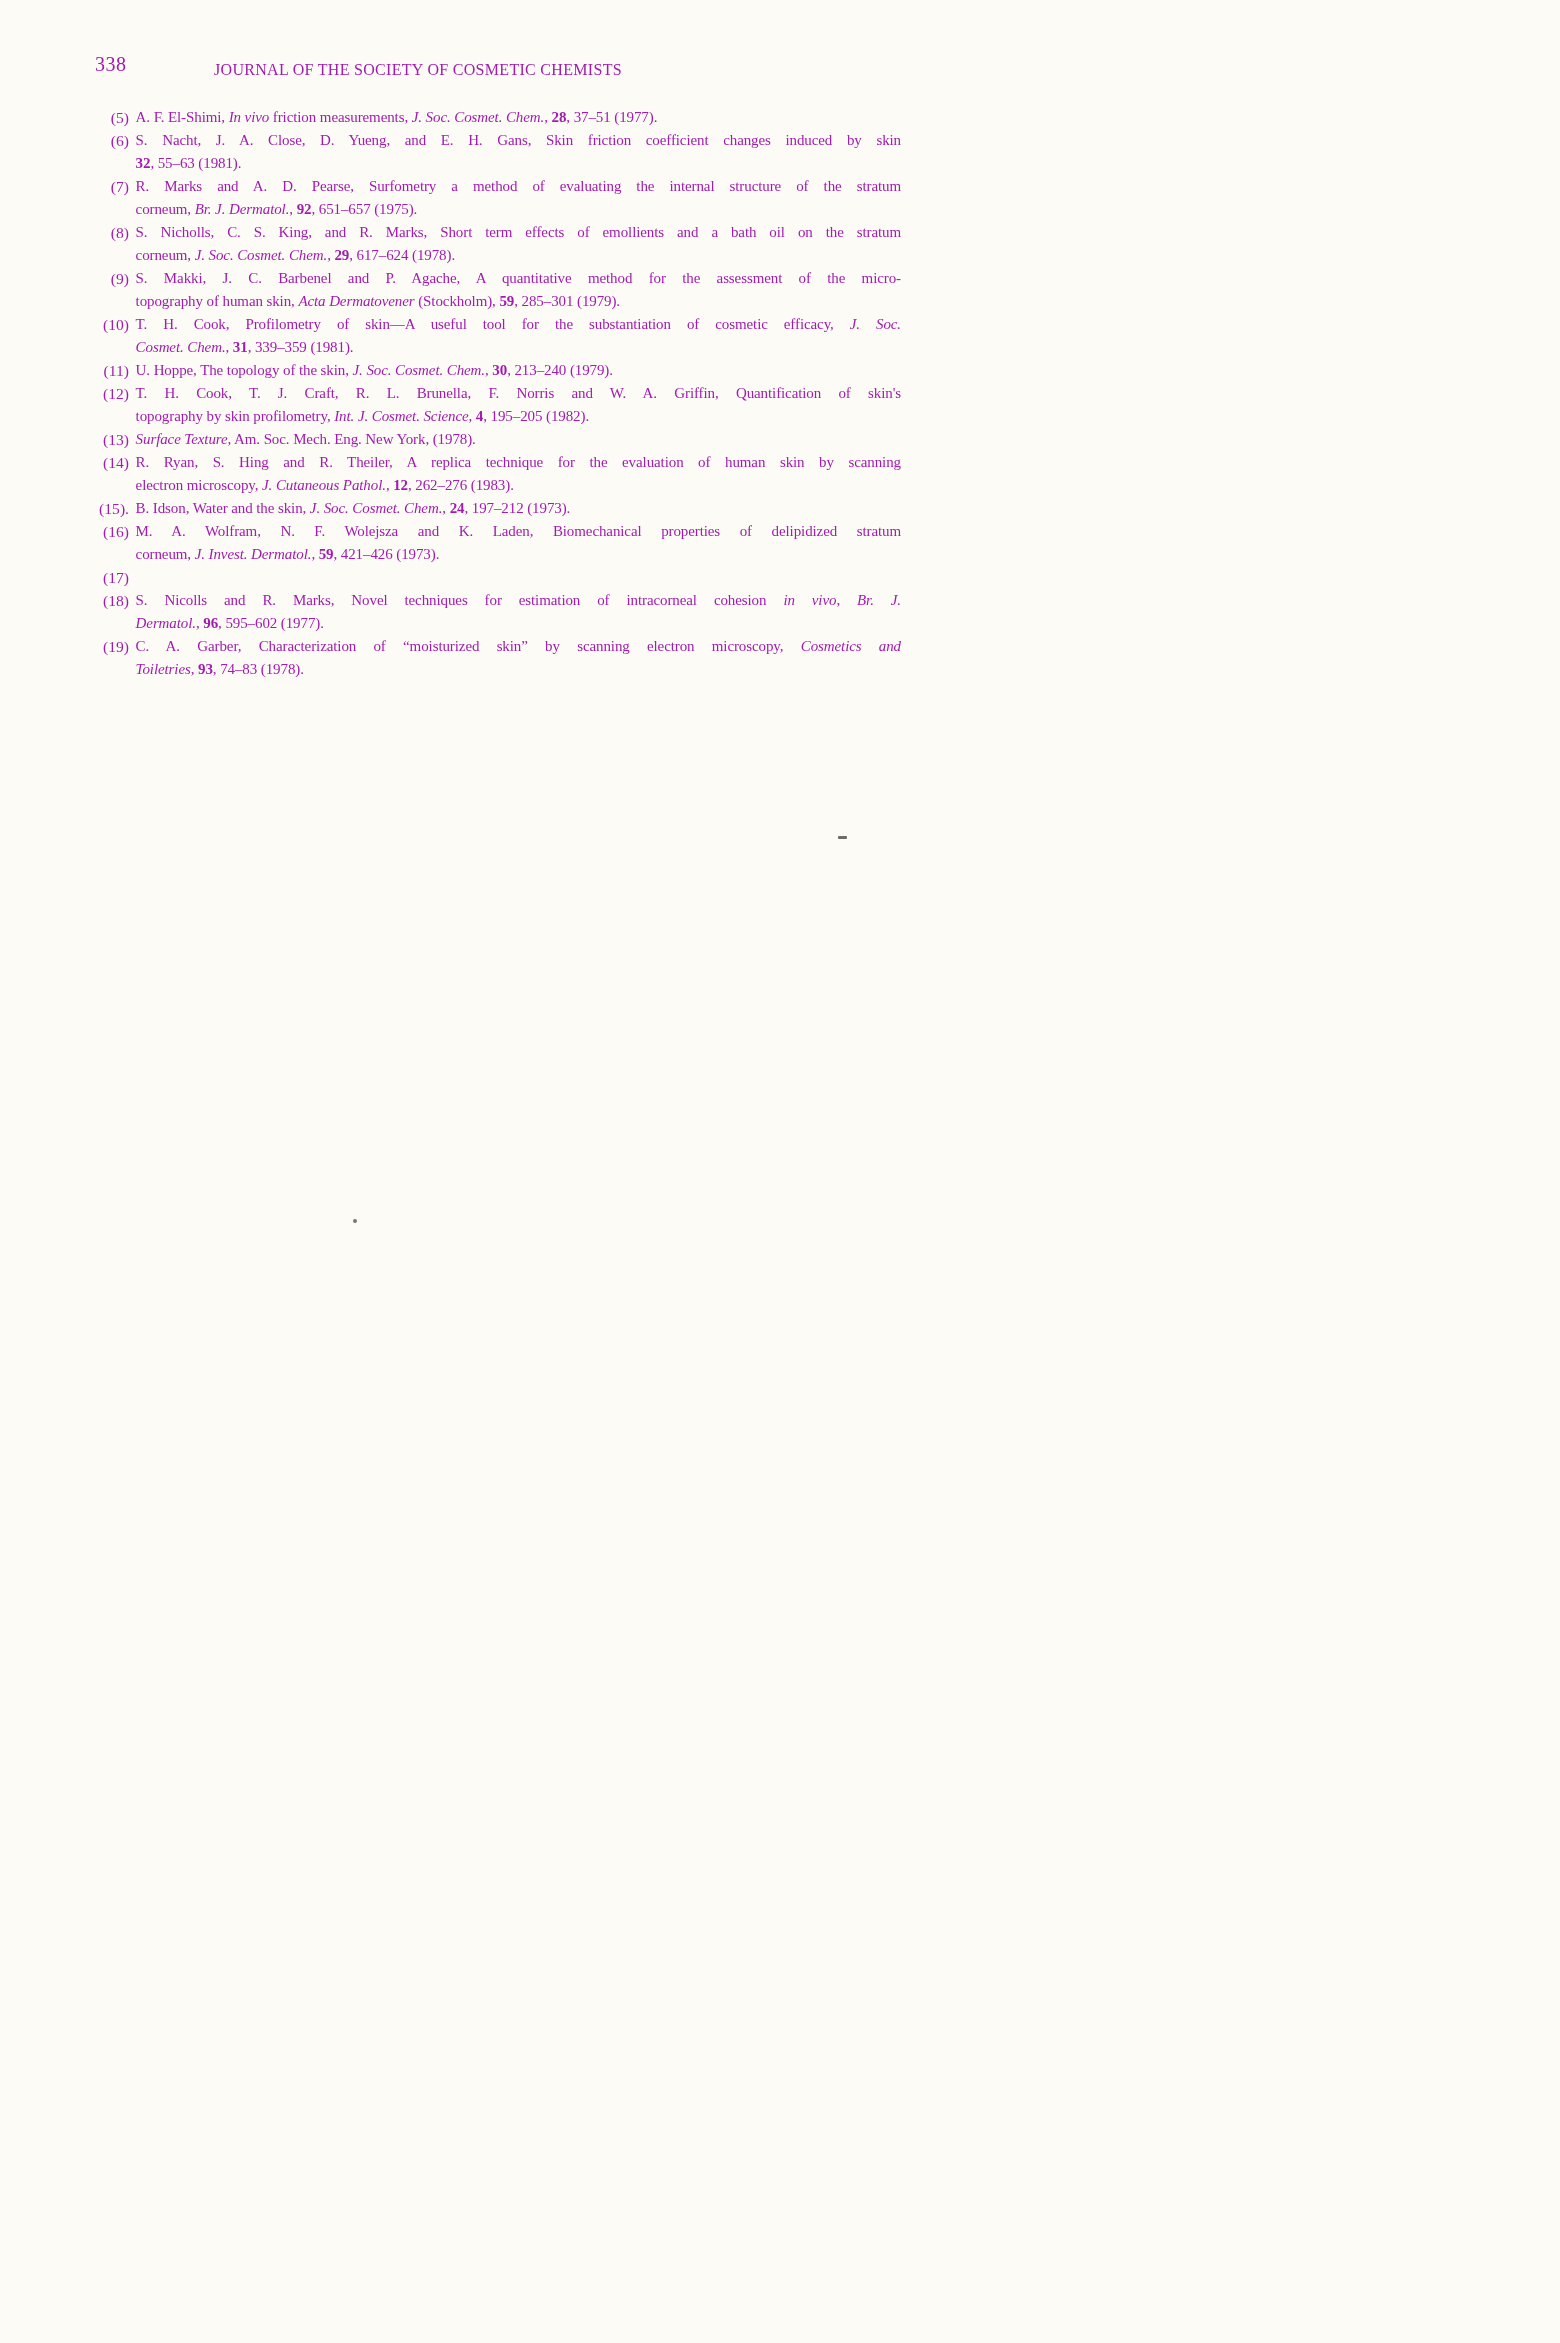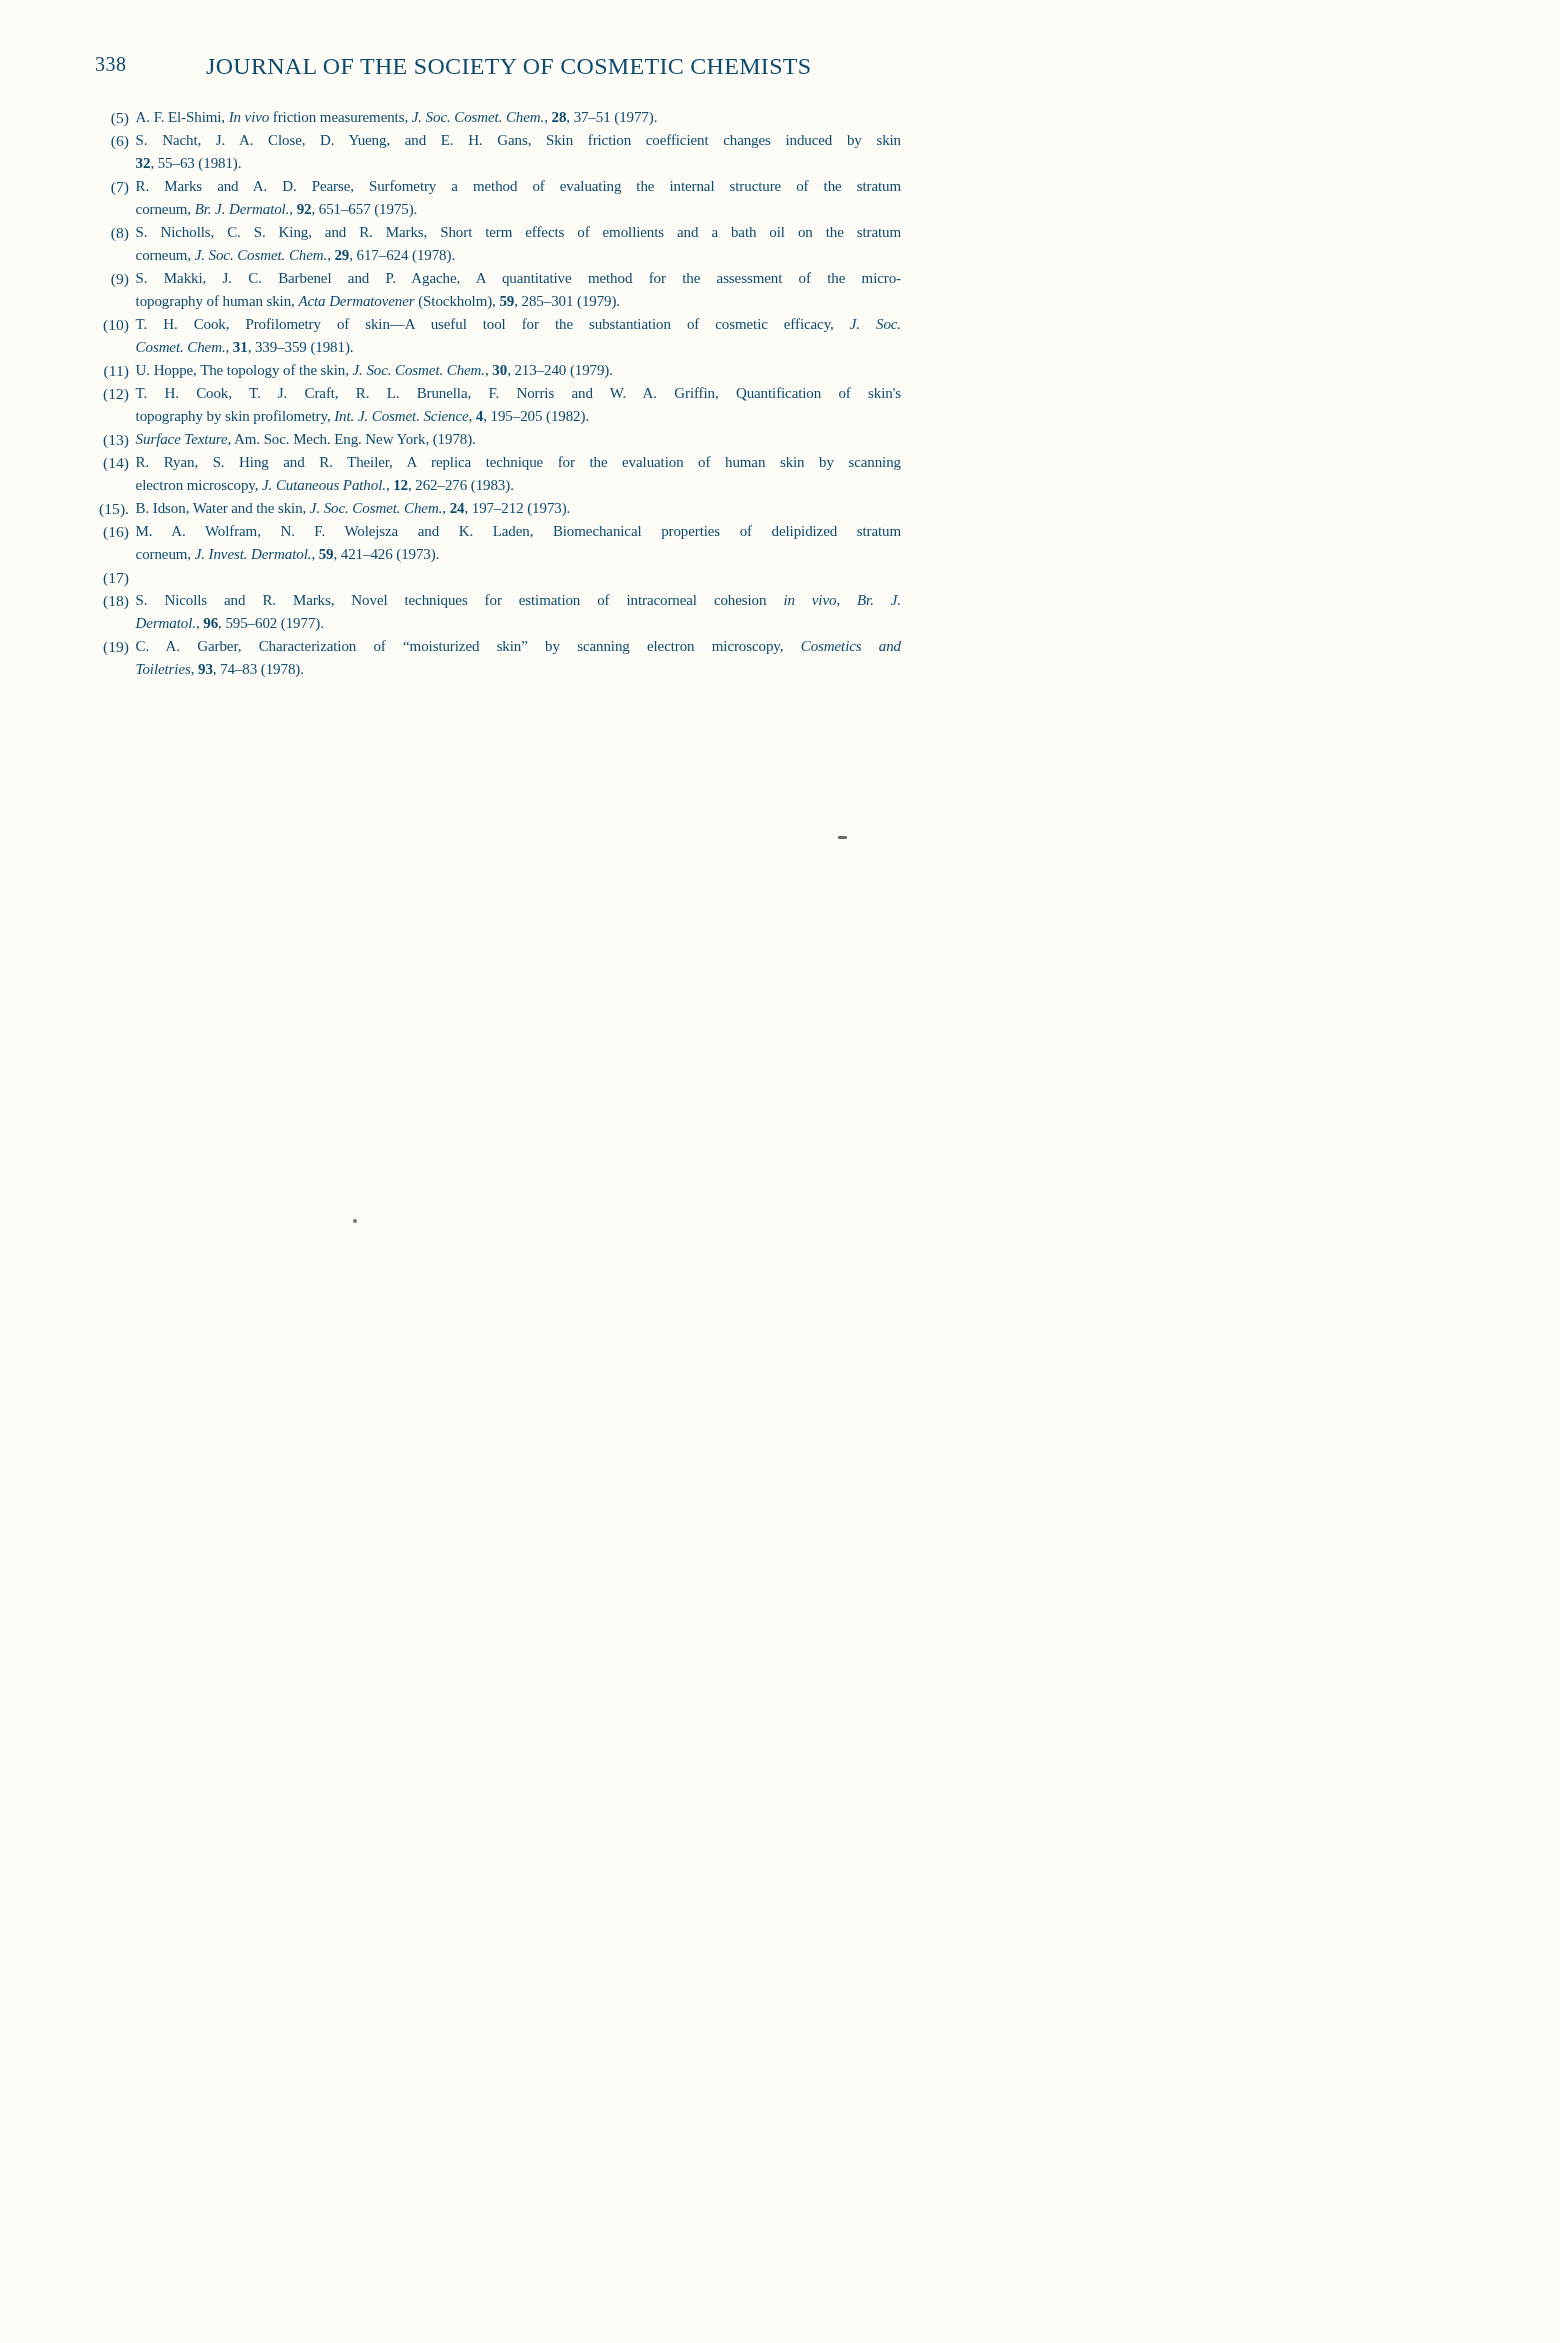--- a/index.html
+++ b/index.html
@@ -6,37 +6,37 @@
   body {
     width: 1561px;
     height: 2343px;
     background: #fcfbf6;
   }
   .page {
     position: relative;
     width: 1561px;
     height: 2031px;
     background: #fcfbf6;
-    color: #0c4a6e;
+    color: #a21caf;
     font-family: "Liberation Serif", "DejaVu Serif", serif;
     overflow: hidden;
   }
   .page-number {
     position: absolute;
     left: 95px;
     top: 53px;
     font-size: 20px;
     letter-spacing: 0.5px;
   }
   .journal-title {
     position: absolute;
     left: 206px;
     top: 53px;
-    margin: 0;
-    font-size: 24px;
+    margin: 8px;
+    font-size: 16px;
     font-weight: normal;
     letter-spacing: 0.3px;
     white-space: nowrap;
   }
   .refs {
     position: absolute;
     left: 95px;
     top: 106px;
     width: 806px;
   }

